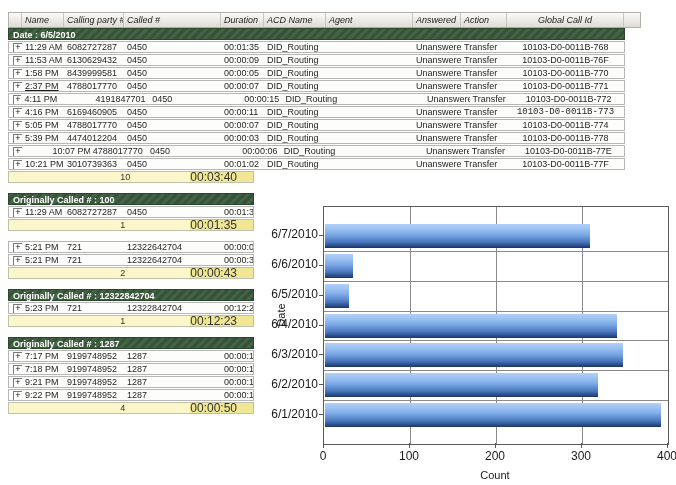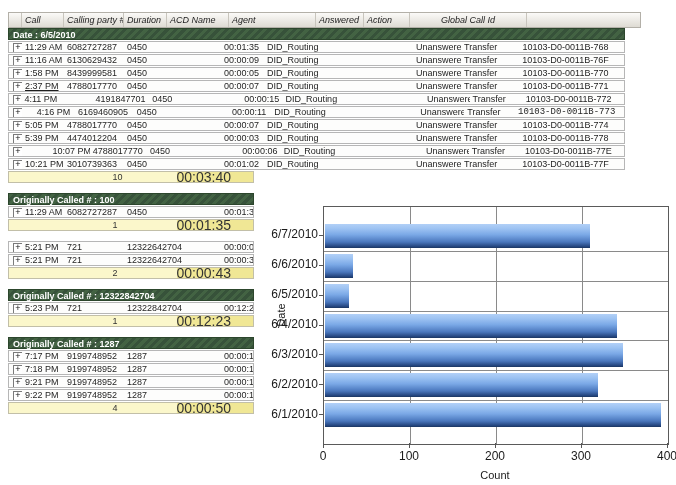--- a/index.html
+++ b/index.html
@@ -26,22 +26,22 @@
   .durflex{flex:1;text-align:right;padding-right:6px;}
   .ctr{text-align:center;padding-left:0;}
   .expcell{width:13px;box-sizing:border-box;}
   .plusbox{display:inline-block;width:8px;height:8px;margin:1px 0 0 1px;border:1px solid #7a7a7a;
     background:#fff;font-size:9px;line-height:7px;text-align:center;color:#111;cursor:pointer;}
   .group{margin-bottom:10px;}
   .summary{display:flex;height:12px;box-sizing:border-box;border:1px solid #c2bfa8;
     background:var(--sum-a);margin-bottom:1px;}
   .sum-spacer{width:102px;}
   .sum-count{width:100px;font-size:9px;line-height:10px;color:#333;padding-left:21px;box-sizing:border-box;}
-  .sum-dur{flex:1;font-size:14px;line-height:10px;color:#333;text-align:right;
-    padding-right:22px;background:var(--sum-b);}
+  .sum-dur{flex:1;font-size:12px;line-height:10px;color:#333;text-align:right;
+    padding-right:16px;background:var(--sum-b);}
   
   .chart{position:absolute;left:270px;top:198px;width:406px;height:287px;}
   .plot{position:absolute;left:53px;top:8px;width:344px;height:237px;border:1px solid #5a5a5a;
     background:#fff;box-sizing:content-box;}
   .hgrid{position:absolute;left:0;width:344px;height:1px;background:#8a8a8a;}
   .vgrid{position:absolute;top:0;width:1px;height:237px;background:#8a8a8a;}
   .bar{position:absolute;left:1px;height:24px;
     background:linear-gradient(to bottom,#b2d0f7 0%,#9cc2f2 20%,#7aa8e6 45%,#4a77bd 75%,#24457e 94%,#1b3660 100%);}
   .ylab{position:absolute;left:0;width:48px;height:13px;font-size:12px;color:#1a1a1a;
     text-align:right;line-height:13px;white-space:nowrap;}
@@ -52,22 +52,23 @@
   .ytitle{position:absolute;left:-8px;top:110px;width:40px;height:14px;text-align:center;
     font-size:11px;color:#1a1a1a;transform:rotate(-90deg);}
 </style>
 </head>
 <body>
 
 <div class="stage" style="--band-a: #436343; --band-b: #37523a; --sum-a: #fbf7cb; --sum-b: #f0e795;">
   <div class="grid">
     <div class="grid-header" id="grid-header">
         <div class="hcell" style="width: 13px;"></div>
-        <div class="hcell" style="width: 42px;">Call</div>
+        <div class="hcell" style="width: 42px;">Name</div>
         <div class="hcell" style="width: 60px;">Calling party #</div>
+        <div class="hcell" style="width: 97px;">Called #</div>
         <div class="hcell" style="width: 43px;">Duration</div>
         <div class="hcell" style="width: 62px;">ACD Name</div>
         <div class="hcell" style="width: 87px;">Agent</div>
         <div class="hcell" style="width: 48px;">Answered</div>
         <div class="hcell" style="width: 46px;">Action</div>
         <div class="hcell ctr" style="width: 117px;">Global Call Id</div>
         <div class="hcell last" style="flex: 1 1 0%;"></div>
       </div>
     <div class="band w-full">Date : 6/5/2010</div>
     <div id="grid-groups">
@@ -79,21 +80,21 @@
             <div class="cell" style="width: 97px;">0450</div>
             <div class="cell dur" style="width: 43px;">00:01:35</div>
             <div class="cell" style="width: 62px;">DID_Routing</div>
             <div class="cell" style="width: 87px;"></div>
             <div class="cell" style="width: 48px;">Unanswered</div>
             <div class="cell" style="width: 46px;">Transfer</div>
             <div class="cell ctr" style="width: 117px;">10103-D0-0011B-768</div>
           </div>
           <div class="row w-full">
             <div class="cell expcell"><span class="plusbox">+</span></div>
-            <div class="cell" style="width: 42px;">11:16 AM</div>
+            <div class="cell" style="width: 42px;">11:53 AM</div>
             <div class="cell" style="width: 60px;">6130629432</div>
             <div class="cell" style="width: 97px;">0450</div>
             <div class="cell dur" style="width: 43px;">00:00:09</div>
             <div class="cell" style="width: 62px;">DID_Routing</div>
             <div class="cell" style="width: 87px;"></div>
             <div class="cell" style="width: 48px;">Unanswered</div>
             <div class="cell" style="width: 46px;">Transfer</div>
             <div class="cell ctr" style="width: 117px;">10103-D0-0011B-76F</div>
           </div>
           <div class="row w-full">
@@ -127,21 +128,21 @@
             <div class="cell" style="width: 97px;">0450</div>
             <div class="cell dur" style="width: 43px;">00:00:15</div>
             <div class="cell" style="width: 62px;">DID_Routing</div>
             <div class="cell" style="width: 87px;"></div>
             <div class="cell" style="width: 48px;">Unanswered</div>
             <div class="cell" style="width: 46px;">Transfer</div>
             <div class="cell ctr" style="width: 117px;">10103-D0-0011B-772</div>
           </div>
           <div class="row w-full">
             <div class="cell expcell"><span class="plusbox">+</span></div>
-            <div class="cell" style="width: 42px; margin-left: 12px;">4:16 PM</div>
+            <div class="cell" style="width: 42px;">4:16 PM</div>
             <div class="cell" style="width: 60px;">6169460905</div>
             <div class="cell" style="width: 97px;">0450</div>
             <div class="cell dur" style="width: 43px;">00:00:11</div>
             <div class="cell" style="width: 62px;">DID_Routing</div>
             <div class="cell" style="width: 87px;"></div>
             <div class="cell" style="width: 48px;">Unanswered</div>
             <div class="cell" style="width: 46px;">Transfer</div>
             <div class="cell ctr" style="width: 117px; font-family: Liberation Mono, monospace;">10103-D0-0011B-773</div>
           </div>
           <div class="row w-full">

